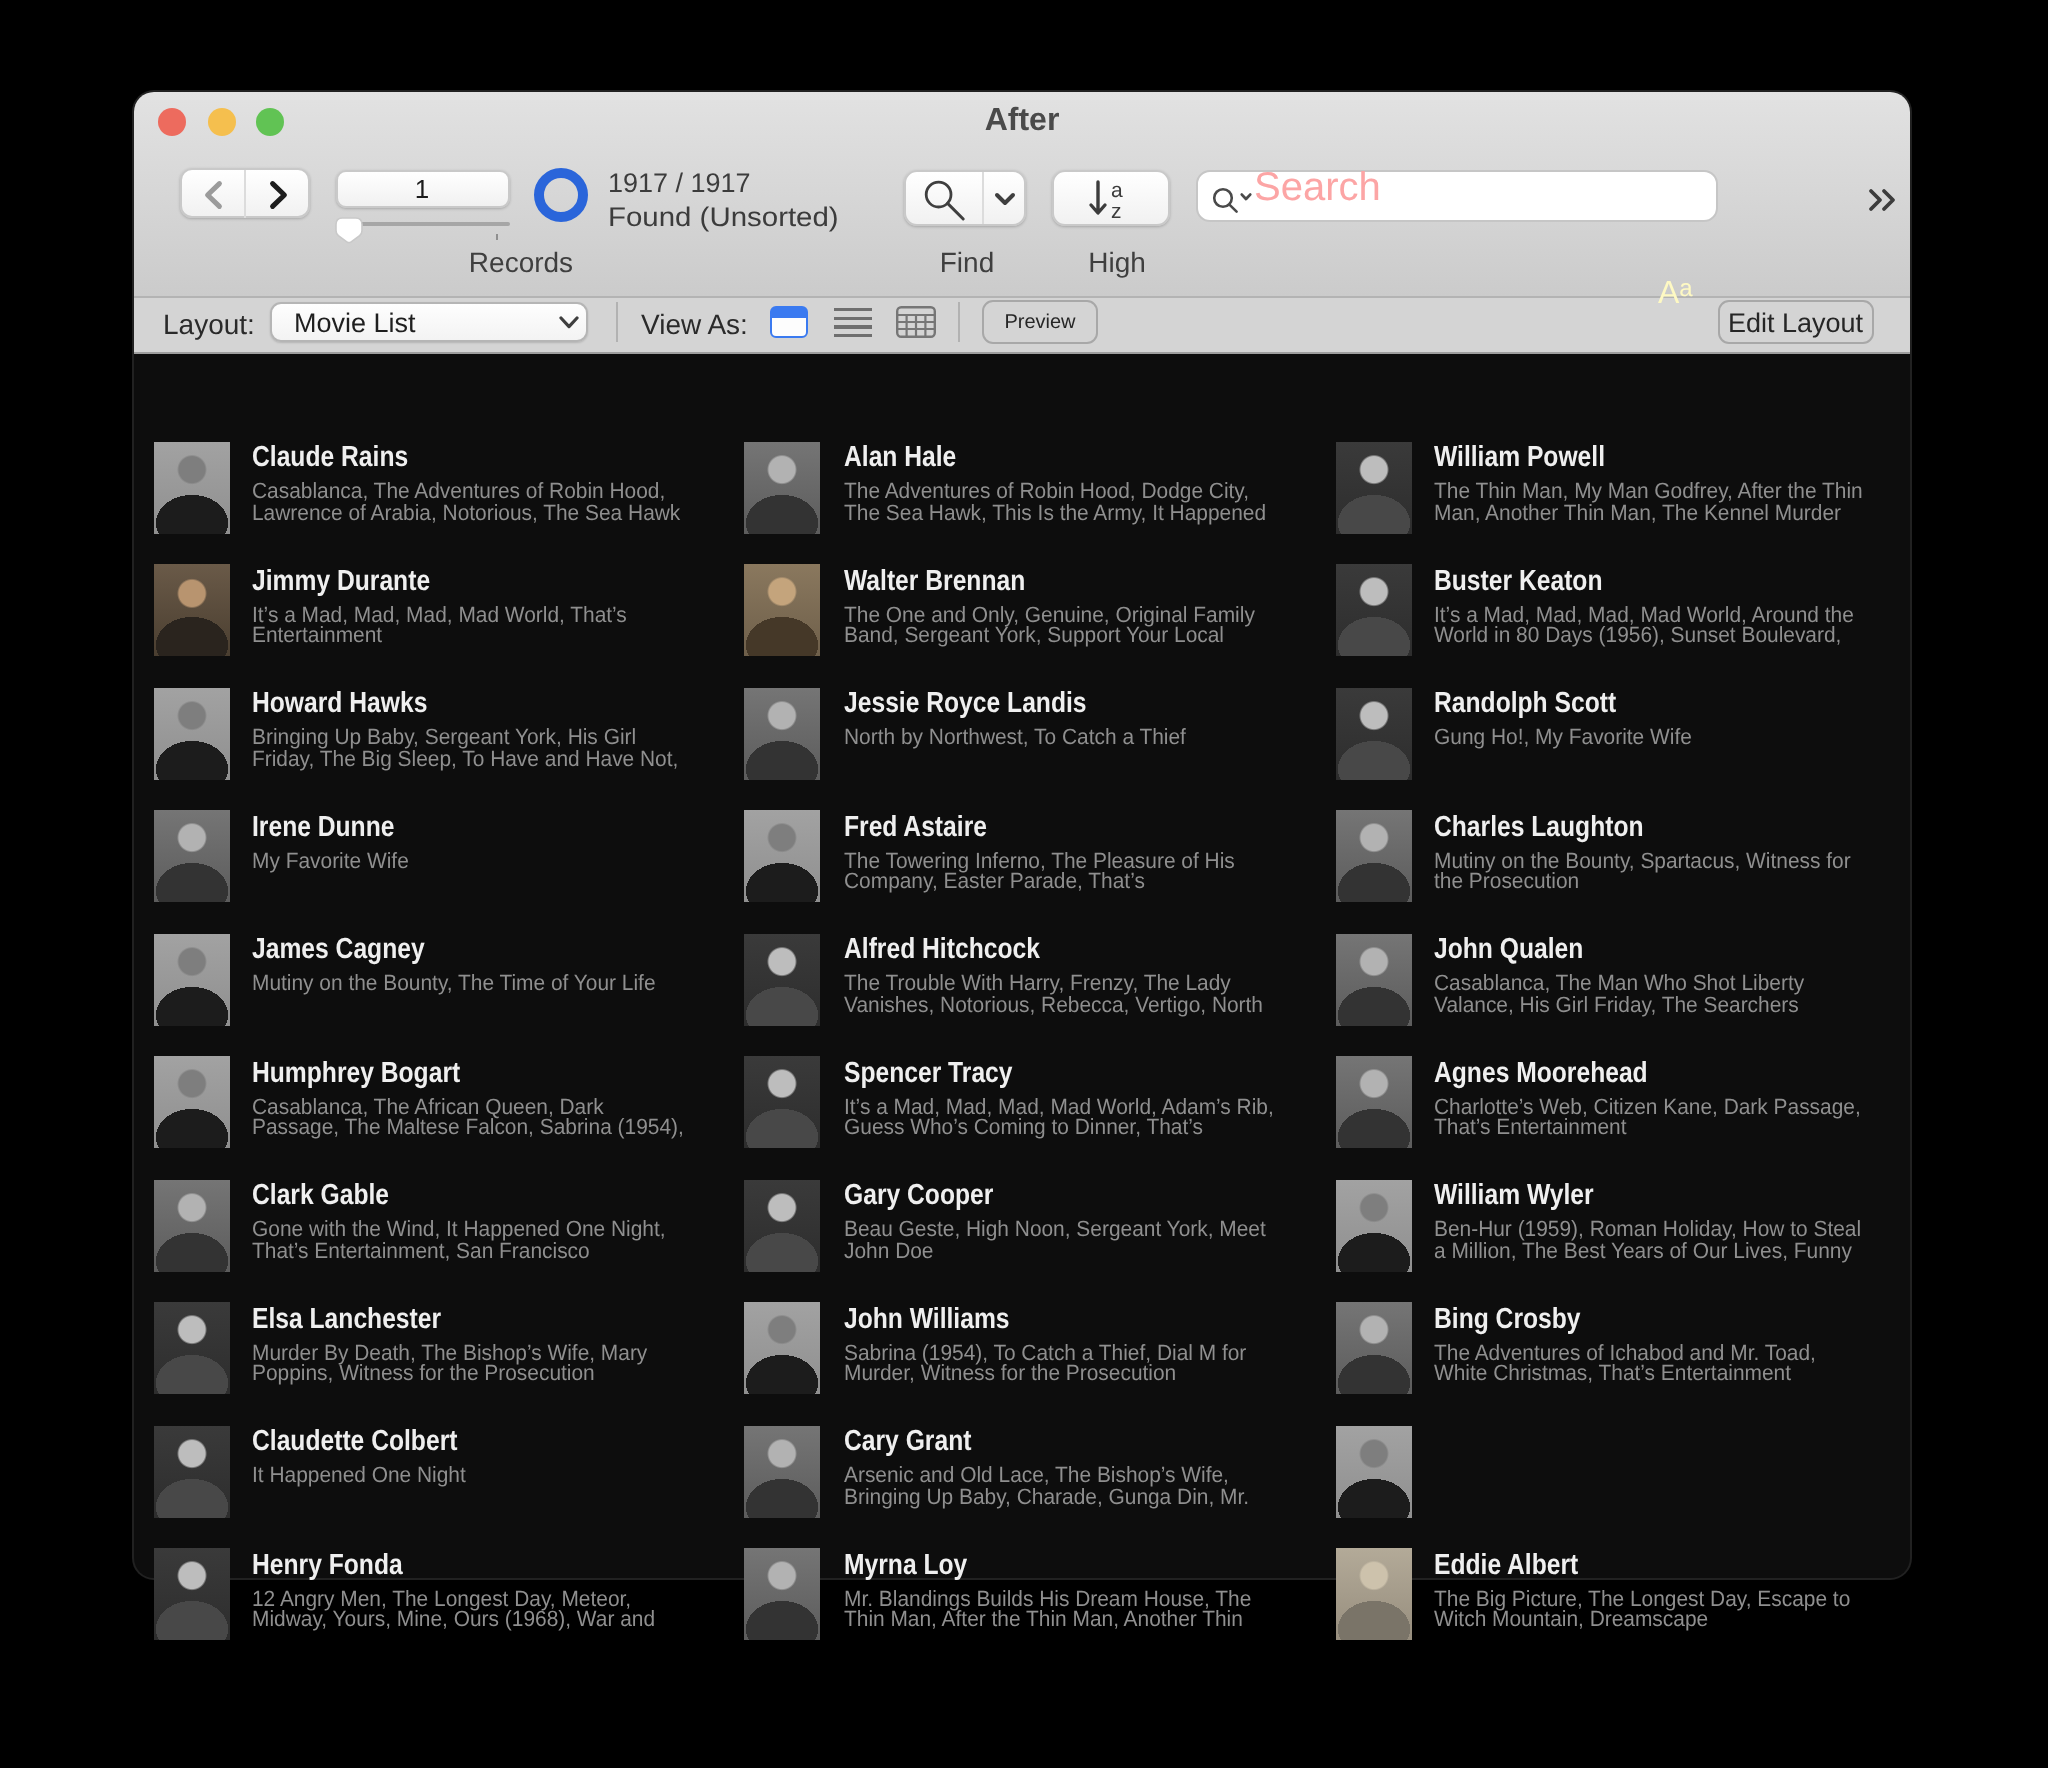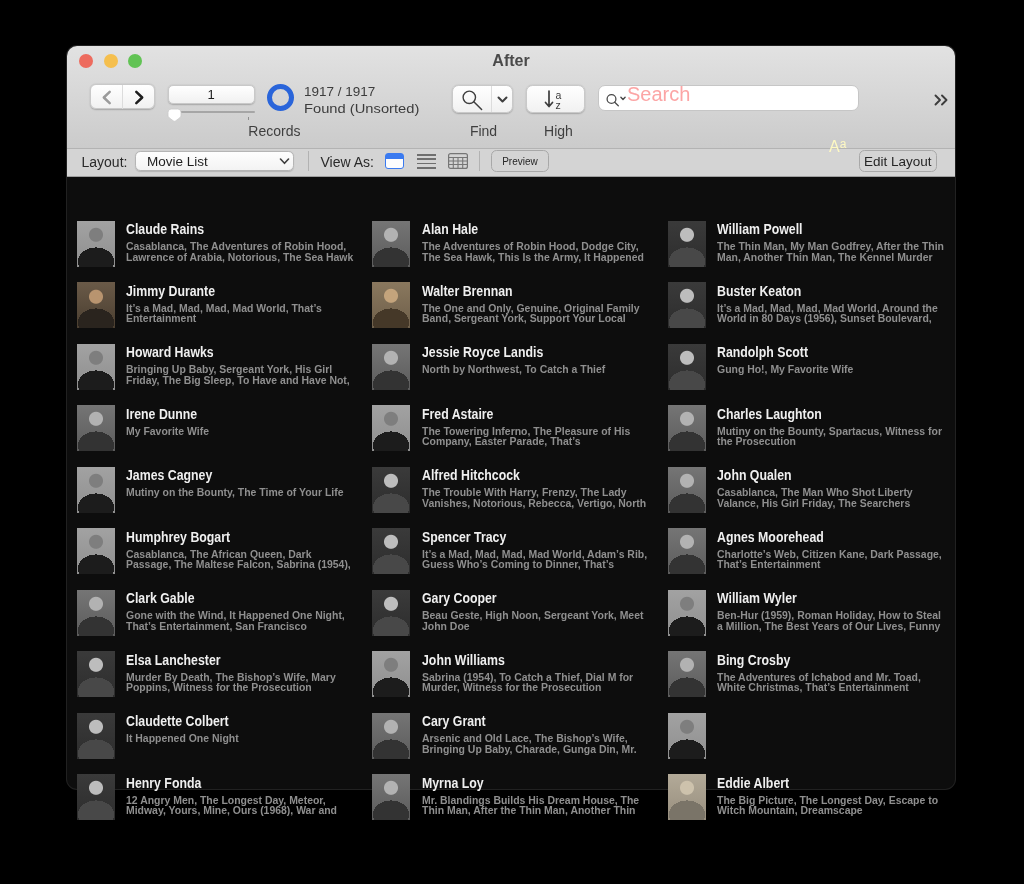--- a/index.html
+++ b/index.html
@@ -8,21 +8,21 @@
 .title { position:absolute; left:0; right:0; top:7px; line-height:16px; text-align:center; font-size:16px; font-weight:bold; color:#4a4a4a; }
 .tl { position:absolute; top:8px; width:14px; height:14px; border-radius:50%; }
 .toolbar2 { position:absolute; left:0; top:101.5px; right:0; height:29px; background:#d4d4d4; border-top:1px solid #b3b3b3; border-bottom:1px solid #9e9e9e; }
 .lbl { position:absolute; font-size:14px; color:#3f3f3f; }
 .btn { position:absolute; background:linear-gradient(#ffffff,#f1f1f1); border:0.5px solid #c9c9c9; border-radius:6px; box-shadow:0 0.5px 1.5px rgba(0,0,0,0.22); }
 .obtn { position:absolute; border:1px solid #a8a8a8; border-radius:5.5px; font-size:13.5px; color:#262626; text-align:center; }
 .cell { position:absolute; width:292px; height:47px;margin-top:36px; }
 .ph { position:absolute; left:0; top:0; width:38px; height:46px; }
 .txt { position:absolute; left:49.5px; top:0; width:250px; height:47px; }
 .nm { position:absolute; left:0; top:1.7px; font-size:14.5px; font-weight:bold; color:#efefef; line-height:14px; transform:scaleX(0.85); transform-origin:0 0; white-space:nowrap; }
-.desc { position:absolute; left:0; top:20.6px;font-weight:bold; }
+.desc { position:absolute; left:0; top:20.6px; }
 .dl { font-size:11px; color:#8f8f8f; line-height:10.4px; transform:scaleX(0.95); transform-origin:0 0; white-space:nowrap; }
 .p1 { background: radial-gradient(circle 6.5px at 50% 30%, #7e7e7e 0 6.5px, transparent 7.5px), radial-gradient(ellipse 18px 14px at 50% 88%, #1c1c1c 0 100%, transparent 100%), linear-gradient(#a2a2a2,#8f8f8f); }
 .p2 { background: radial-gradient(circle 6.5px at 50% 30%, #b2b2b2 0 6.5px, transparent 7.5px), radial-gradient(ellipse 18px 14px at 50% 88%, #333 0 100%, transparent 100%), linear-gradient(#757575,#5c5c5c); }
 .p3 { background: radial-gradient(circle 6.5px at 50% 30%, #bdbdbd 0 6.5px, transparent 7.5px), radial-gradient(ellipse 18px 14px at 50% 88%, #484848 0 100%, transparent 100%), linear-gradient(#3a3a3a,#2d2d2d); }
 .p4 { background: radial-gradient(circle 6.5px at 50% 32%, #b8946f 0 6.5px, transparent 7.5px), radial-gradient(ellipse 18px 14px at 50% 88%, #2a241e 0 100%, transparent 100%), linear-gradient(#6a5a48,#4a3e30); }
 .p5 { background: radial-gradient(circle 6.5px at 50% 30%, #c4a47c 0 6.5px, transparent 7.5px), radial-gradient(ellipse 18px 14px at 50% 88%, #453828 0 100%, transparent 100%), linear-gradient(#8a785e,#6e5f4a); }
 .p6 { background: radial-gradient(circle 6.5px at 50% 30%, #cdc2ac 0 6.5px, transparent 7.5px), radial-gradient(ellipse 18px 14px at 50% 88%, #7a7468 0 100%, transparent 100%), linear-gradient(#b3aa98,#978e7e); }
 </style></head>
 <body>
 <div class="window">
@@ -48,21 +48,21 @@
  <div style="position:absolute;left:181px;top:70.5px;width:1px;height:3.5px;background:#8f8f8f"></div>
  <svg style="position:absolute;left:100px;top:62px" width="15" height="14" viewBox="0 0 15 14">
       <path d="M1 4.2 Q1 1 4.2 1 L10.8 1 Q14 1 14 4.2 L14 7.2 Q14 8.8 12.8 9.8 L8.6 12.9 Q7.5 13.7 6.4 12.9 L2.2 9.8 Q1 8.8 1 7.2 Z" fill="#ffffff" stroke="#c9c9c9" stroke-width="0.8"></path>
     </svg>
 
  <div style="position:absolute;left:199.5px;top:37.5px;width:27px;height:27px;border:5.5px solid #2a65da;border-radius:50%"></div>
  <div style="position:absolute;left:237px;top:37px;font-size:13.5px;line-height:17.2px;color:#3c3c3c">
       <div>1917 / 1917</div>
       <div style="transform:scaleX(1.09);transform-origin:0 0">Found (Unsorted)</div>
     </div>
- <div class="lbl" style="left:153.5px;top:77px;width:80px;text-align:right">Records</div>
+ <div class="lbl" style="left:153.5px;top:77px;width:80px;text-align:center">Records</div>
 
  <div class="btn" style="left:385px;top:39.3px;width:61px;height:27.5px;border-radius:6.5px"></div>
  <div style="position:absolute;left:424.4px;top:40px;width:1px;height:26px;background:#dcdcdc"></div>
  <svg style="position:absolute;left:394px;top:43.5px" width="22" height="21" viewBox="0 0 22 21">
       <circle cx="8.3" cy="7.3" r="6.2" fill="none" stroke="#3f3f3f" stroke-width="1.4"></circle>
       <path d="M12.8 11.7 L20.6 19.5" stroke="#3f3f3f" stroke-width="1.5" stroke-linecap="round"></path>
     </svg>
  <svg style="position:absolute;left:429.5px;top:50px" width="11" height="7" viewBox="0 0 11 7">
       <path d="M1.5 1.5 L5.5 5.5 L9.5 1.5" fill="none" stroke="#3f3f3f" stroke-width="2" stroke-linecap="round" stroke-linejoin="round"></path>
     </svg>

